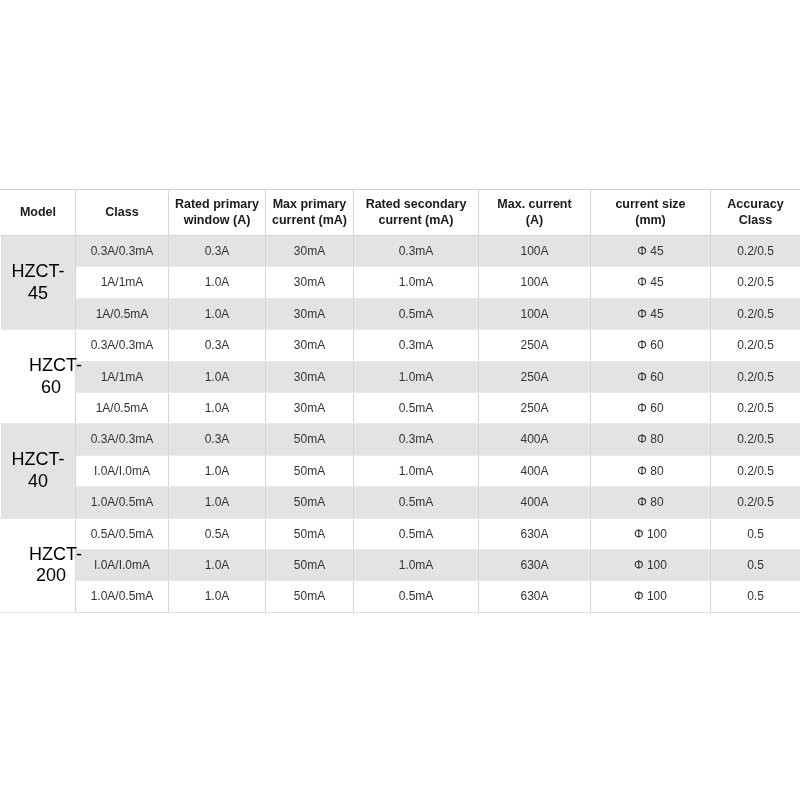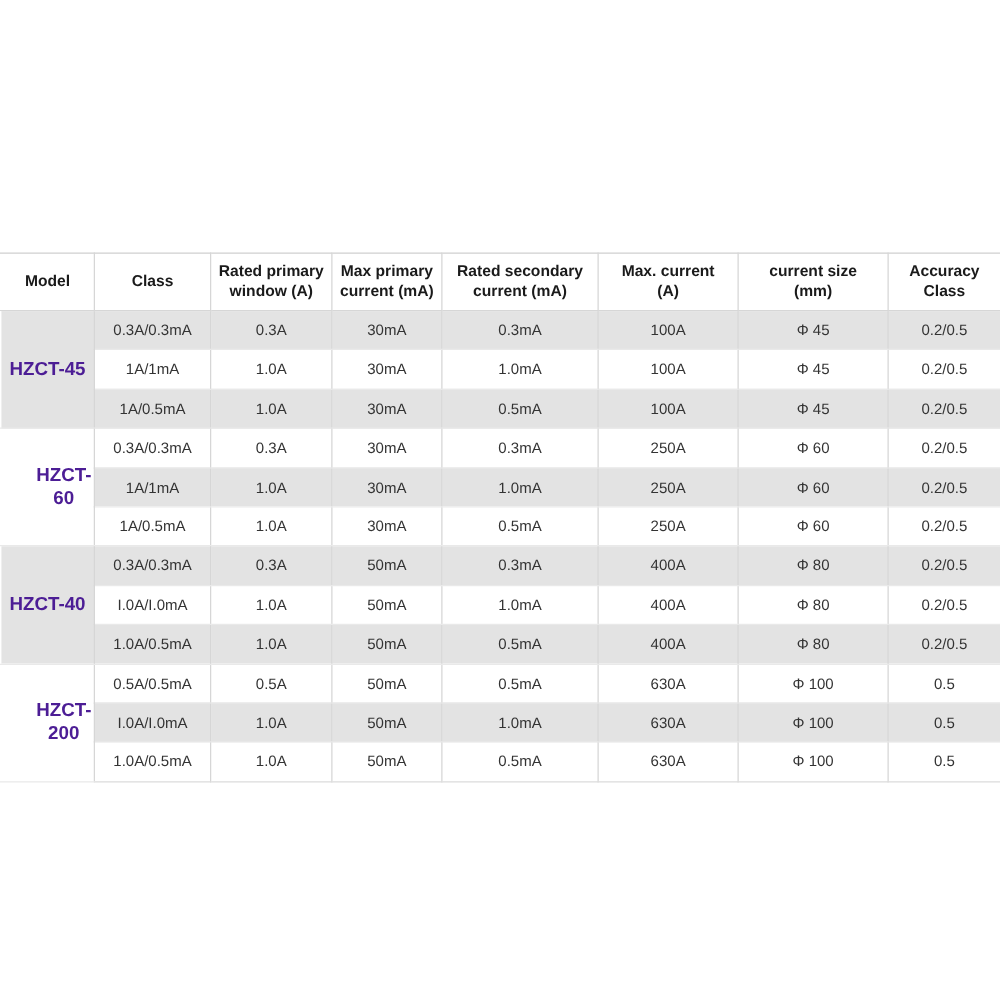--- a/index.html
+++ b/index.html
@@ -26,21 +26,20 @@
     left: 0px;
     top: 189px;
     width: 800px;
   }
 
   table.spec-table {
     border-collapse: collapse;
     width: 800px;
     table-layout: fixed;
     background: #ffffff;
-    margin-top: 13px;
   }
 
   table.spec-table col.c-model   { width: 75px; }
   table.spec-table col.c-type    { width: 93px; }
   table.spec-table col.c-rpc     { width: 97px; }
   table.spec-table col.c-mpc     { width: 88px; }
   table.spec-table col.c-rsc     { width: 125px; }
   table.spec-table col.c-maxc    { width: 112px; }
   table.spec-table col.c-win     { width: 120px; }
   table.spec-table col.c-acc     { width: 90px; }
@@ -74,23 +73,23 @@
     height: 31.4px;
     font-size: 12px;
     font-weight: normal;
     line-height: 1.2;
     border-top: 1px solid #e9e9e9;
     border-bottom: 1px solid #e9e9e9;
     color: #333333;
   }
 
   table.spec-table tbody td.model-cell {
-    font-size: 15px;
-    font-weight: bold;
-    color: #4c1d95;
+    font-size: 18px;
+    font-weight: normal;
+    color: #000000;
   }
 
   table.spec-table tbody tr.stripe-gray > td {
     background: #e3e3e3;
   }
   table.spec-table tbody tr.stripe-white > td {
     background: #ffffff;
   }
 
   table.spec-table tbody td.model-gray {

